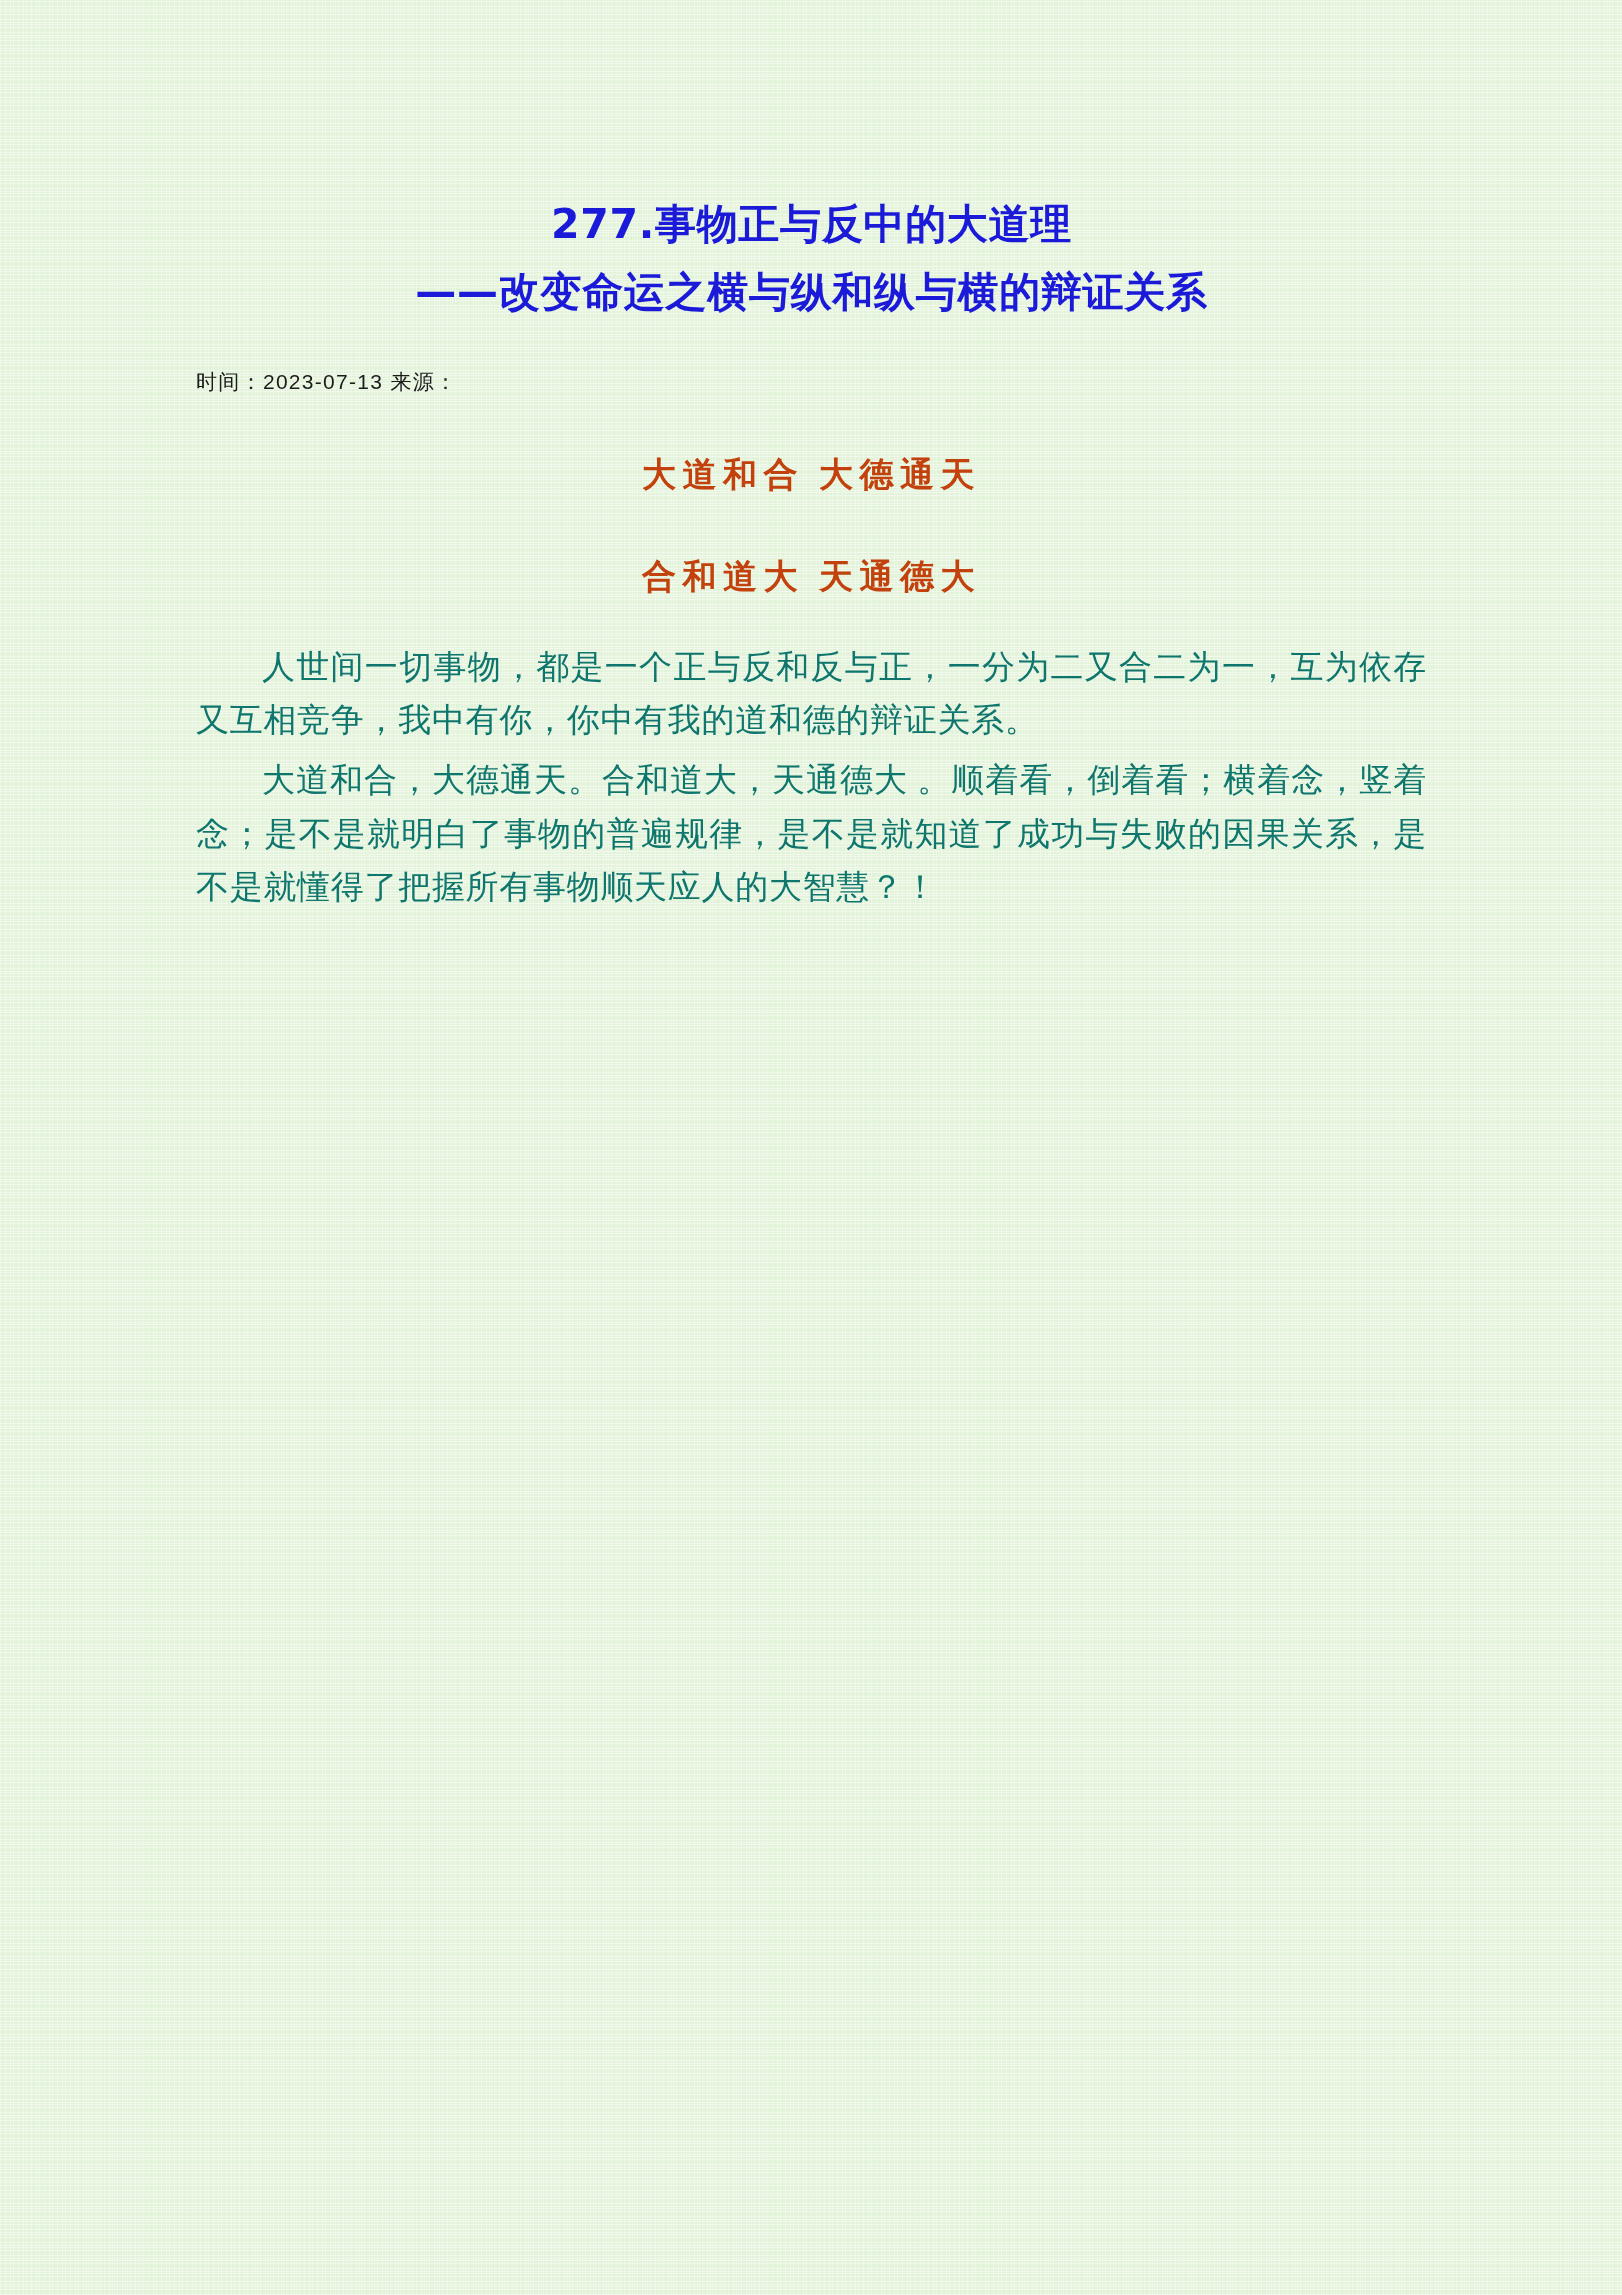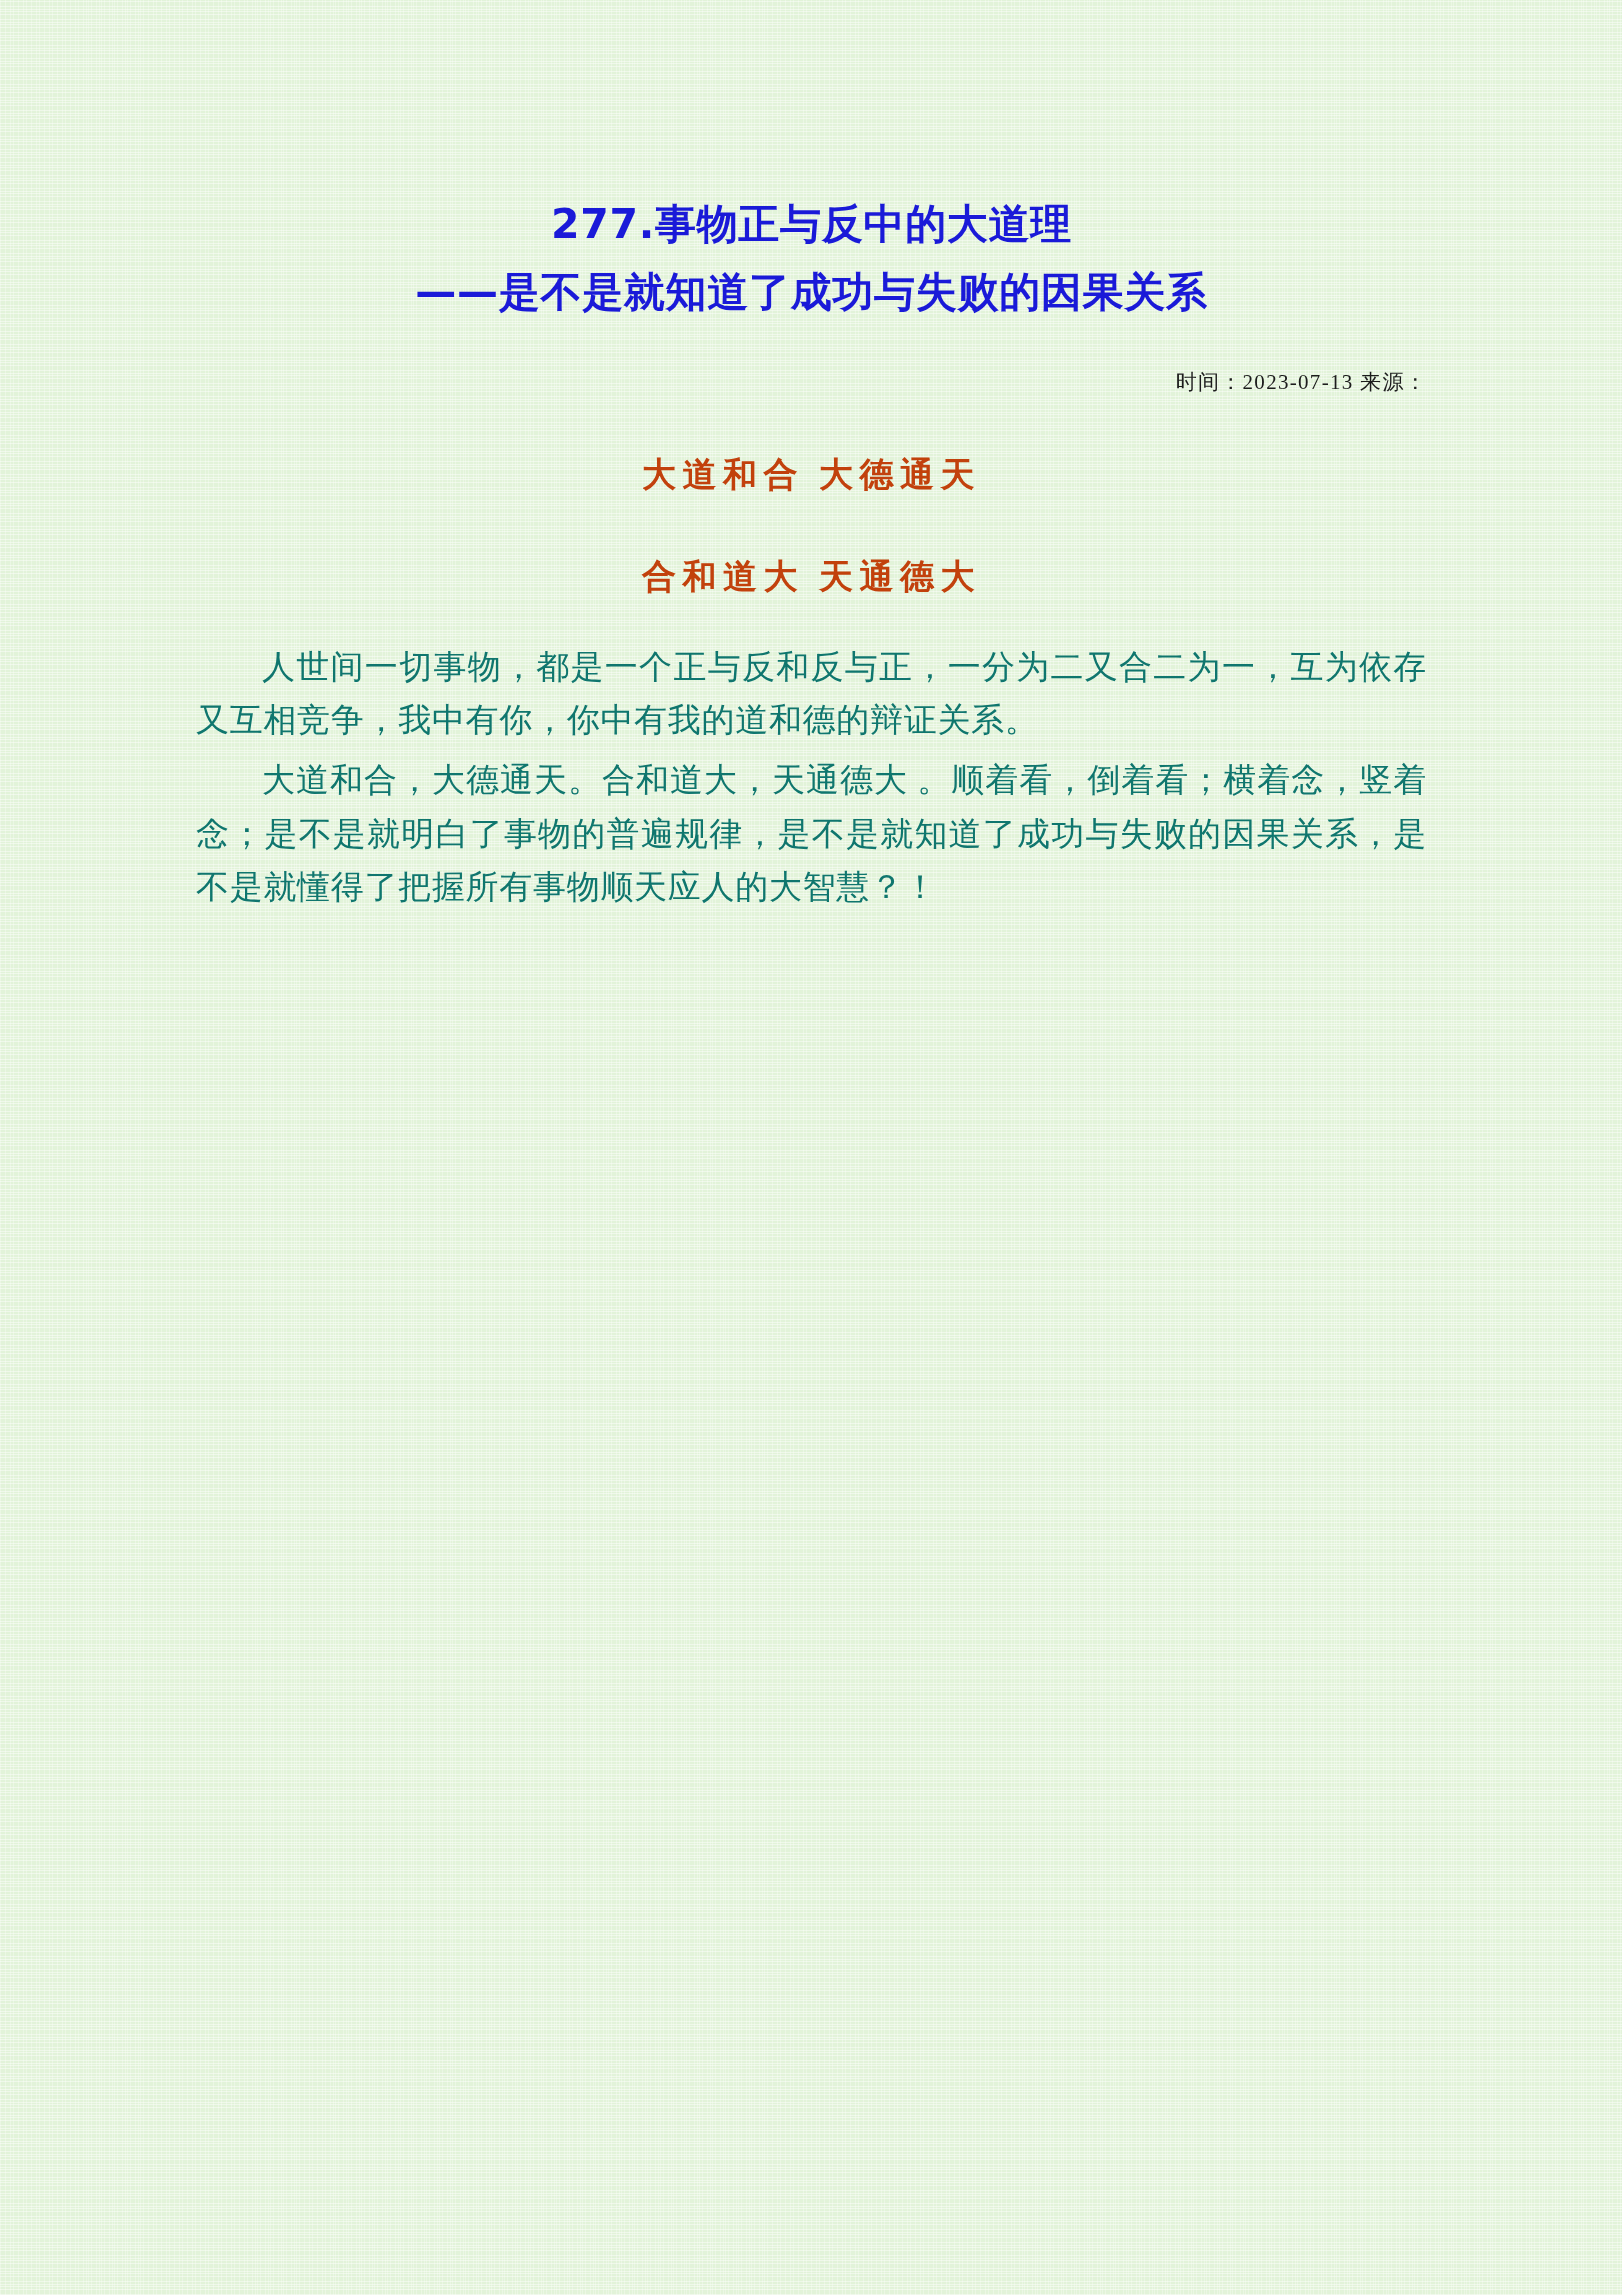--- a/index.html
+++ b/index.html
@@ -41,23 +41,23 @@
     font-weight: bold;
     font-size: 41px;
     line-height: 1.38;
     letter-spacing: 0.7px;
     margin: 0;
   }
   .doc-subtitle {
     margin-top: 11.8px;
   }
   .meta-line {
-    text-align: right;
+    text-align: left;
     margin-top: 47px;
-    font-family: Liberation Serif, serif;
+    font-family: Liberation Sans, sans-serif;
     font-size: 21px;
     color: #1c1c1c;
     letter-spacing: 1.3px;
   }
   .verse {
     text-align: center;
     font-weight: bold;
     font-size: 34px;
     color: #c2410c;
     letter-spacing: 6.5px;
@@ -81,21 +81,21 @@
 </style>
 </head>
 <body>
 
 <div class="paper-texture"></div>
 
 <div class="page">
 
   <div class="title-block">
     <h1 class="doc-title">277.事物正与反中的大道理</h1>
-    <h2 class="doc-subtitle">——是不是就知道了成功与失败的因果关系</h2>
+    <h2 class="doc-subtitle">——改变命运之横与纵和纵与横的辩证关系</h2>
   </div>
 
   <div class="meta-line">时间：2023-07-13 来源：</div>
 
   <div class="verse">大道和合  大德通天</div>
   <div class="verse second">合和道大  天通德大</div>
 
   <div class="body-text">
     <p class="para">人世间一切事物，都是一个正与反和反与正，一分为二又合二为一，互为依存又互相竞争，我中有你，你中有我的道和德的辩证关系。</p>
     <p class="para">大道和合，大德通天。合和道大，天通德大 。顺着看，倒着看；横着念，竖着念；是不是就明白了事物的普遍规律，是不是就知道了成功与失败的因果关系，是不是就懂得了把握所有事物顺天应人的大智慧？！</p>

